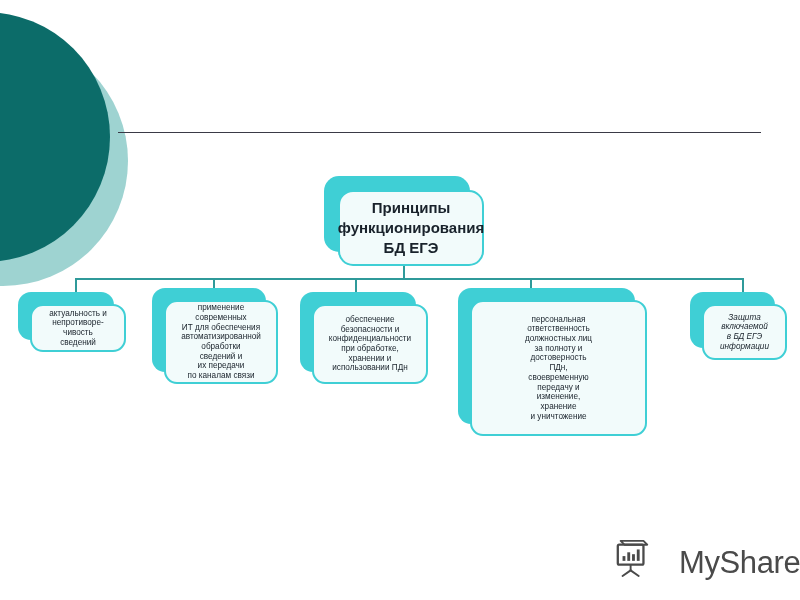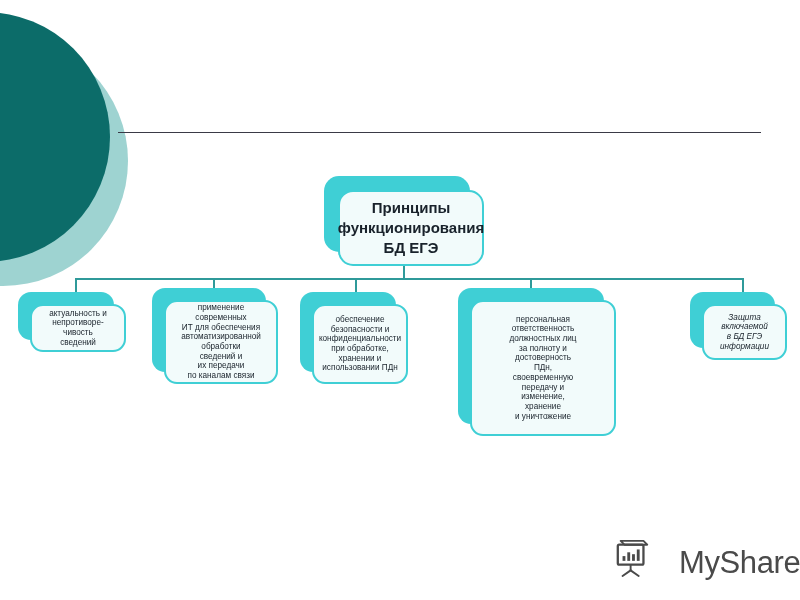--- a/index.html
+++ b/index.html
@@ -101,22 +101,22 @@
     font-size: 15px;
     font-weight: bold;
     line-height: 1.34;
   }
 
   
   .leaf .label { font-size: 8.2px; }
 
   #node-1 { left: 18px;  top: 292px; width: 108px; height: 60px; }
   #node-2 { left: 152px; top: 288px; width: 126px; height: 96px; border-radius: 20px; }
-  #node-3 { left: 300px; top: 292px; width: 108px; height: 92px; }
-  #node-4 { left: 458px; top: 288px; width: 158px; height: 148px; }
+  #node-3 { left: 300px; top: 292px; width: 128px; height: 92px; }
+  #node-4 { left: 458px; top: 288px; width: 189px; height: 148px; }
   #node-5 { left: 690px; top: 292px; width: 97px; height: 68px; font-style: italic; }
 
   
   .logo {
     position: absolute;
     left: 614px;
     top: 538px;
     display: flex;
     align-items: flex-end;
     gap: 27px;

